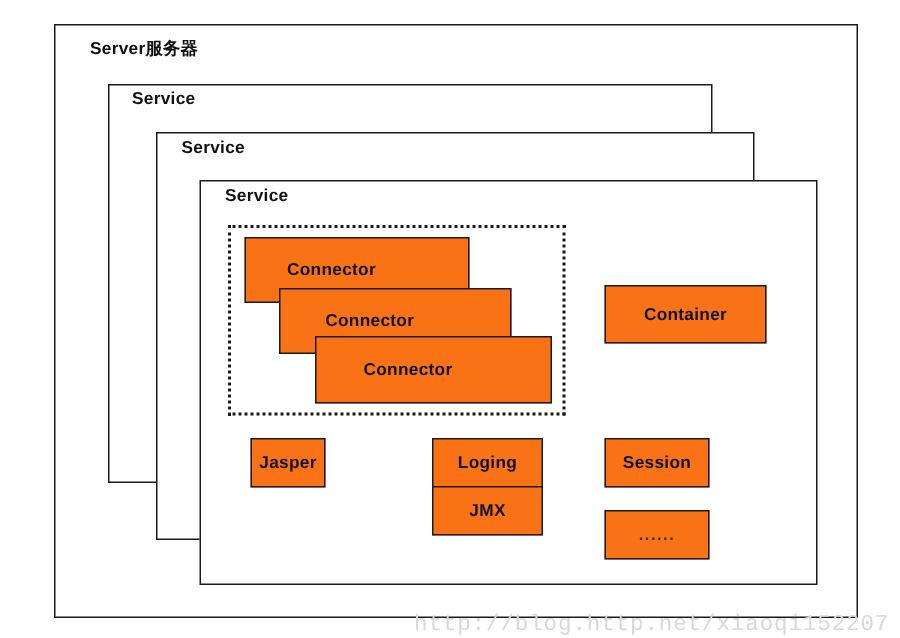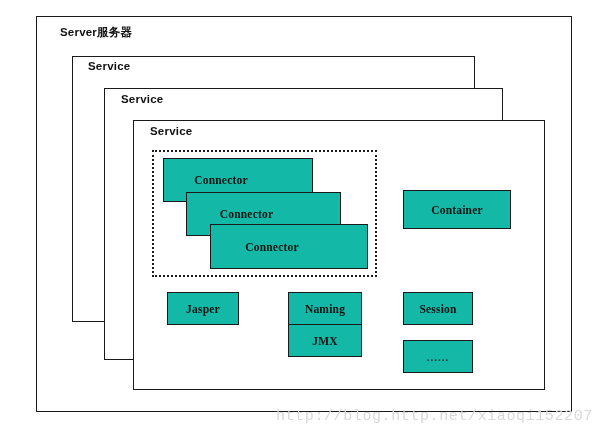--- a/index.html
+++ b/index.html
@@ -52,25 +52,24 @@
     box-sizing: border-box;
     border: 2px dotted #1a1a1a;
     background: transparent;
   }
 
   
   .node {
     position: absolute;
     box-sizing: border-box;
     border: 1.8px solid #1a1a1a;
-    background: #14b8a6;
+    background: #f97316;
     display: flex;
     align-items: center;
     justify-content: center;
-    font-family: Liberation Serif, serif;
   }
   .node-label {
     font-size: 11.5px;
     font-weight: bold;
     letter-spacing: .2px;
     white-space: nowrap;
     color: #111111;
   }
   .node.connector .node-label {
     
@@ -123,26 +122,26 @@
   </div>
 
   <div class="node connector" style="left:210px; top:224px; width:158px; height:45px;">
     <span class="node-label">Connector</span>
   </div>
 
   <div class="node" style="left:403px; top:190px; width:108px; height:39px;">
     <span class="node-label">Container</span>
   </div>
 
-  <div class="node" style="left:167px; top:292px; width:72px; height:33px;">
+  <div class="node" style="left:167px; top:292px; width:50px; height:33px;">
     <span class="node-label">Jasper</span>
   </div>
 
   <div class="node" style="left:288px; top:292px; width:74px; height:33px;">
-    <span class="node-label">Naming</span>
+    <span class="node-label">Loging</span>
   </div>
 
   <div class="node" style="left:403px; top:292px; width:70px; height:33px;">
     <span class="node-label">Session</span>
   </div>
 
 
   <div class="node" style="left:288px; top:324px; width:74px; height:33px;">
     <span class="node-label">JMX</span>
   </div>

